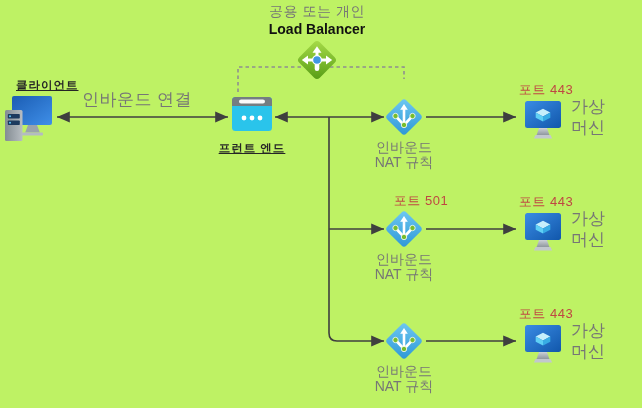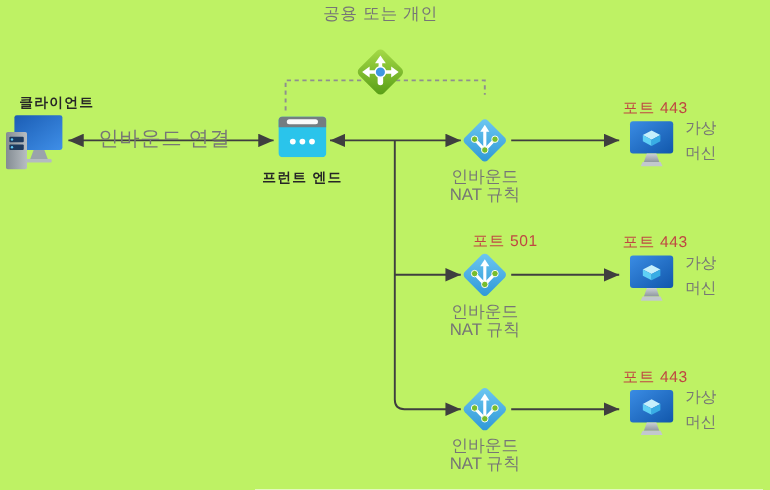--- a/index.html
+++ b/index.html
@@ -14,25 +14,25 @@
     position:relative;width:642px;height:408px;background:#bef264;
     overflow:hidden;
     padding-left:40px;
   }
   .abs{position:absolute;}
   .z1{z-index:1;} .z2{z-index:2;}
   .txt{white-space:nowrap;}
   .center{text-align:center;}
   .subtitle{font-size:14px;color:var(--muted-text);letter-spacing:0.5px;}
   .titleB{font-size:14px;font-weight:bold;color:#111111;}
-  .small-bold{font-size:11.5px;font-weight:bold;color:var(--dark-text);letter-spacing:1px;}
+  .small-bold{font-size:11.5px;font-weight:bold;color:var(--dark-text);letter-spacing:1px;text-decoration:underline;}
   .muted-lg{font-size:17px;color:var(--muted-text);letter-spacing:0.5px;}
   .port{font-size:13px;color:var(--port-text);letter-spacing:0.5px;}
   .natlbl{font-size:14px;color:var(--muted-text);line-height:15px;}
-  .vmlbl{font-size:13px;color:var(--muted-text);line-height:21px;}
+  .vmlbl{font-size:17px;color:var(--muted-text);line-height:21px;}
   svg{display:block;}
 </style>
 </head>
 <body>
 
 <div id="stage">
 
   <svg width="0" height="0" style="position:absolute" aria-hidden="true">
     <defs>
       <linearGradient id="lbG" x1="0" y1="0" x2="1" y2="1">
@@ -78,20 +78,21 @@
     <path d="M329 117 V333 Q329 341 337 341 H384" fill="none" stroke="#3f3f3f" stroke-width="1.6" marker-end="url(#arr)"></path>
 
     <path d="M329 229 H384" fill="none" stroke="#3f3f3f" stroke-width="1.6" marker-end="url(#arr)"></path>
 
     <path d="M426 117 H516" fill="none" stroke="#3f3f3f" stroke-width="1.6" marker-end="url(#arr)"></path>
     <path d="M426 229 H516" fill="none" stroke="#3f3f3f" stroke-width="1.6" marker-end="url(#arr)"></path>
     <path d="M426 341 H516" fill="none" stroke="#3f3f3f" stroke-width="1.6" marker-end="url(#arr)"></path>
   </svg>
 
   <div class="abs z2 txt subtitle center" style="left:229px;top:3px;width:176px">공용 또는 개인</div>
+  <div class="abs z2 txt titleB center" style="left:229px;top:21px;width:176px">Load Balancer</div>
 
   <div class="abs z2" style="left:295px;top:38px">
     <svg width="44" height="44" viewBox="0 0 44 44">
       <rect x="7.5" y="7.5" width="29" height="29" rx="4" transform="rotate(45 22 22)" fill="url(#lbG)"></rect>
       <path d="M11 22 H33" stroke="#ffffff" stroke-width="3"></path>
       <path d="M13 17.5 L6.8 22 L13 26.5 Z" fill="#ffffff"></path>
       <path d="M31 17.5 L37.2 22 L31 26.5 Z" fill="#ffffff"></path>
       <path d="M22 23 V13" stroke="#ffffff" stroke-width="3"></path>
       <path d="M17.5 14.8 L22 8.2 L26.5 14.8 Z" fill="#ffffff"></path>
       <rect x="19.7" y="21" width="4.6" height="12" rx="2.3" fill="#ffffff"></rect>
@@ -106,21 +107,21 @@
       <path d="M25 32 h9 l2.8 7.5 h-14.6 z" fill="#9aa3ab"></path>
       <rect x="19" y="39.5" width="21" height="3" rx="1" fill="#b4bbc1"></rect>
       <rect x="2" y="17" width="17.5" height="31" rx="1.5" fill="url(#towG)"></rect>
       <rect x="4.8" y="21" width="12" height="4.6" rx="0.8" fill="#1d3a5e"></rect>
       <circle cx="7" cy="23.3" r="1" fill="#5ec8f5"></circle>
       <rect x="4.8" y="27.4" width="12" height="4.6" rx="0.8" fill="#1d3a5e"></rect>
       <circle cx="7" cy="29.7" r="1" fill="#5ec8f5"></circle>
     </svg>
   </div>
 
-  <div class="abs z2 txt muted-lg center" style="left:67px;top:104px;width:140px">인바운드 연결</div>
+  <div class="abs z2 txt muted-lg center" style="left:67px;top:88px;width:140px">인바운드 연결</div>
 
   <div class="abs z2" style="left:232px;top:97px">
     <svg width="40" height="34" viewBox="0 0 40 34">
       <rect x="0" y="0" width="40" height="34" rx="3.5" fill="#2ac4eb"></rect>
       <path d="M0 3.5 A3.5 3.5 0 0 1 3.5 0 H36.5 A3.5 3.5 0 0 1 40 3.5 V9 H0 Z" fill="#747d82"></path>
       <rect x="7" y="2.4" width="26" height="4.2" rx="2.1" fill="#fafafa"></rect>
       <circle cx="12" cy="21" r="2.4" fill="#ffffff"></circle>
       <circle cx="20" cy="21" r="2.4" fill="#ffffff"></circle>
       <circle cx="28" cy="21" r="2.4" fill="#ffffff"></circle>
     </svg>

